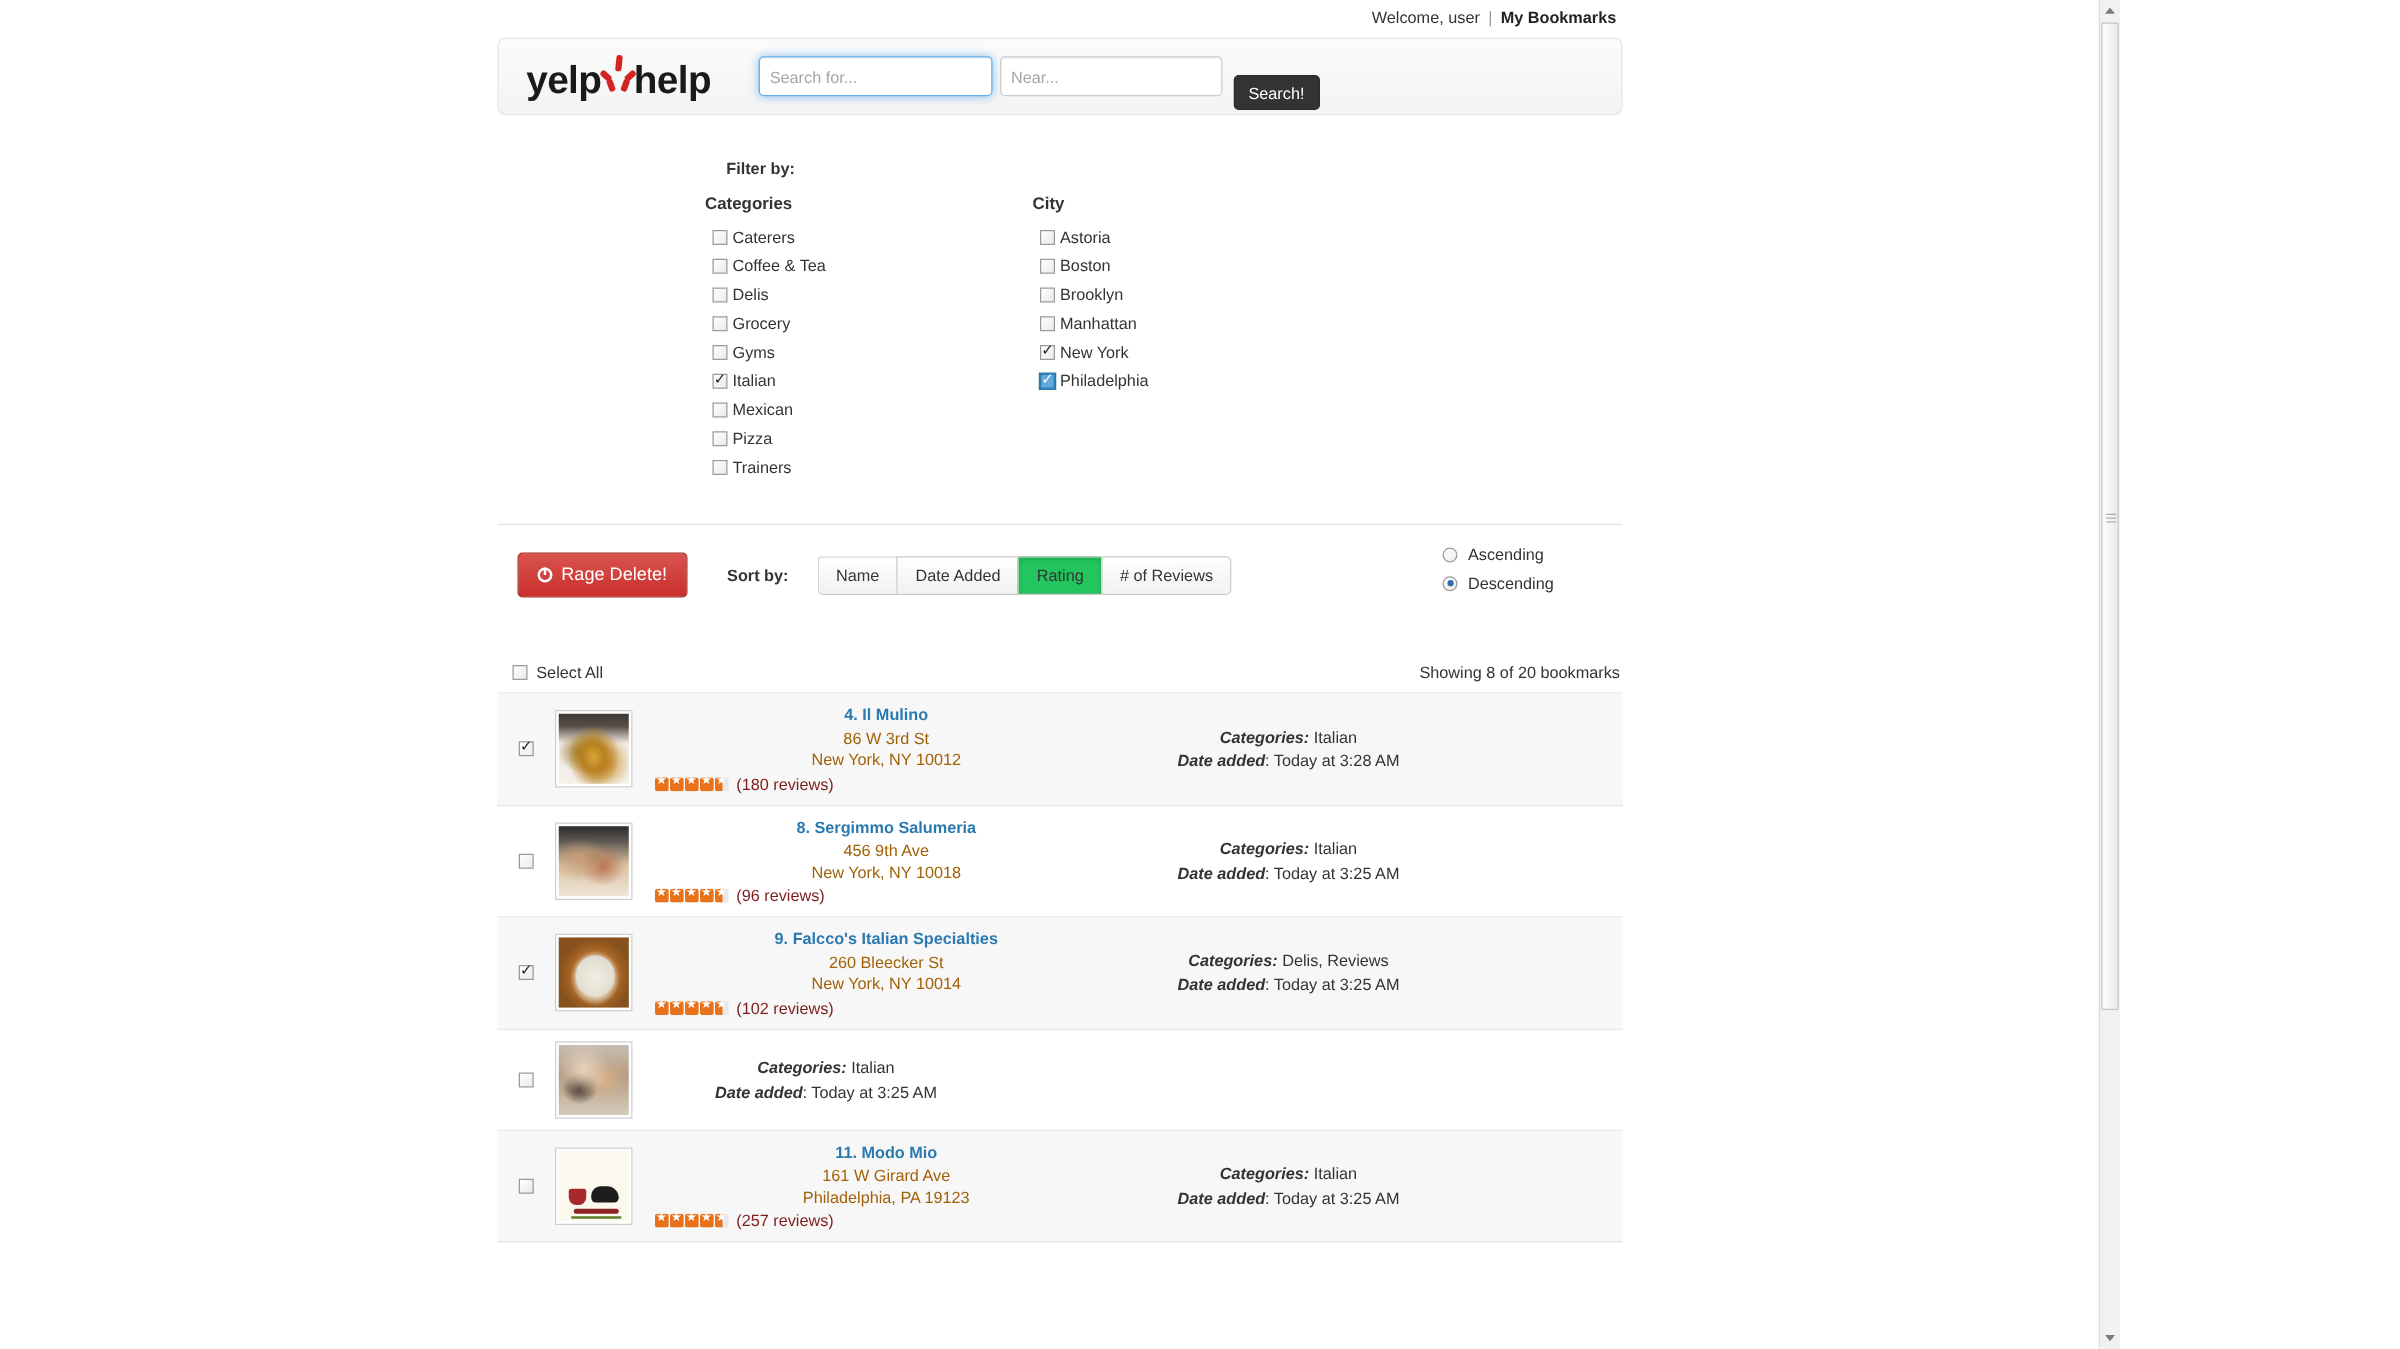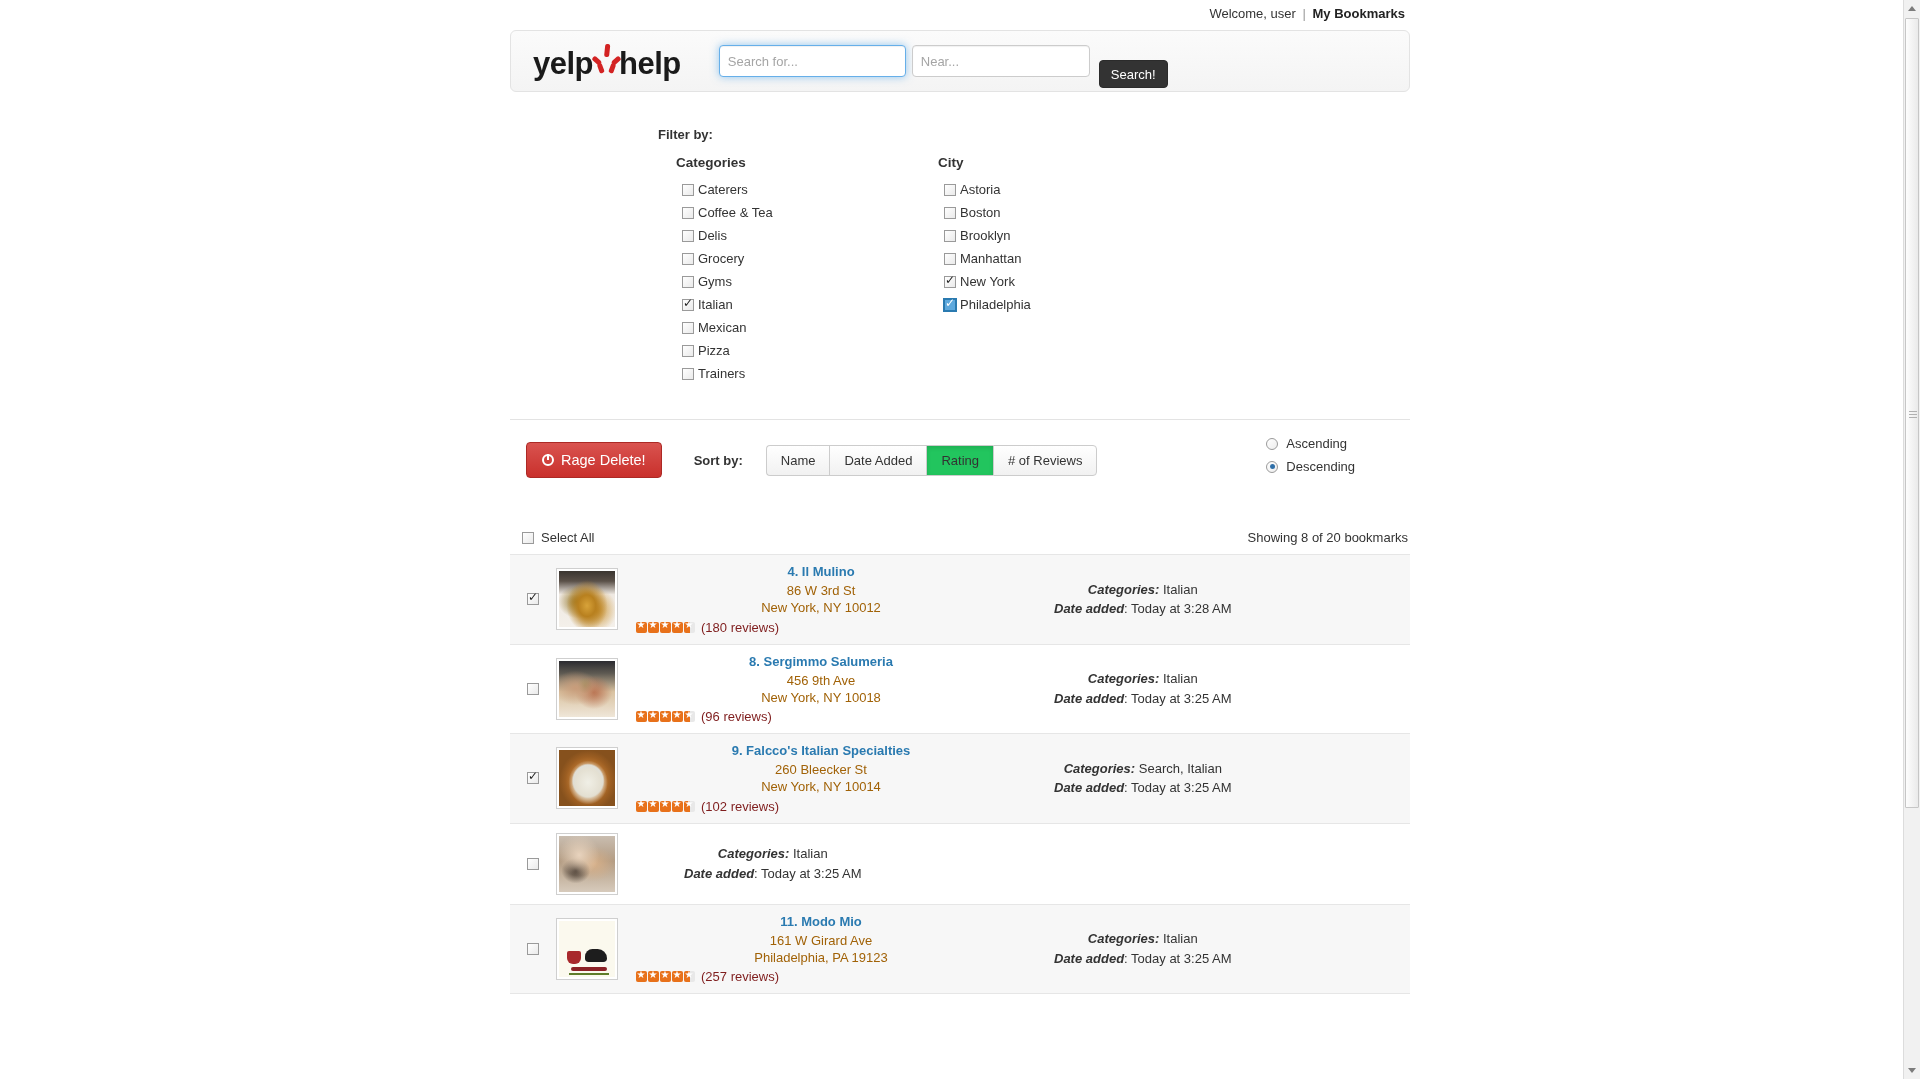--- a/index.html
+++ b/index.html
@@ -5,21 +5,21 @@
   * { box-sizing: border-box; }
   html, body {
     margin: 0; padding: 0;
     width: 1920px; height: 1079px;
     background: #ffffff;
     font-family: "Liberation Sans", sans-serif;
     font-size: 13px;
     color: #333333;
     overflow: hidden;
   }
-  .page { position: relative; width: 1920px; height: 1079px; overflow: hidden; }
+  .page { position: relative; width: 1696px; height: 1079px; overflow: hidden; }
 
   
   .scrollbar {
     position: absolute; top: 0; right: 0; width: 17px; height: 1079px;
     background: #f1f1f1; border-left: 1px solid #dcdcdc;
   }
   .sb-arrow-up, .sb-arrow-down {
     position: absolute; left: 0; width: 16px; height: 17px;
     background: #f1f1f1;
   }
@@ -101,21 +101,21 @@
     margin-left: 9px; height: 28px;
     background: #333333; color: #fff; border: 1px solid #2b2b2b;
     border-radius: 4px; font-size: 13px; padding: 0 11px;
     font-family: "Liberation Sans", sans-serif;
     cursor: pointer;
     margin-top: 26px;
   }
 
   
   .filters { margin-top: 35px; padding-left: 148px; }
-  .filter-title { font-weight: bold; font-size: 13px; color: #333; }
+  .filter-title { font-weight: bold; font-size: 13px; color: #333; margin-left: 35px; }
   .filter-cols { display: flex; margin-top: 13px; padding-left: 18px; }
   .filter-col { width: 262px; }
   .filter-col h4 { margin: 0 0 12px 0; font-size: 13.5px; font-weight: bold; color: #333; }
   .filter-row { display: flex; align-items: center; margin-bottom: 8px; padding-left: 6px; }
   .filter-row label { margin-left: 4px; font-size: 13px; color: #333; cursor: pointer; }
 
   
   .cbx {
     width: 12px; height: 12px; display: inline-block; position: relative;
     border: 1px solid #9a9a9a;
@@ -506,21 +506,21 @@
                 </span>
                 <span class="star">
                   <i style="width: 50%;"></i>
                 </span>
               </span>
             <span class="review-count">(102 reviews)</span>
           </div>
         </div>
         <div class="item-meta">
           <div><b>Categories:</b>
-               <span>Search, Italian</span></div>
+               <span>Delis, Reviews</span></div>
           <div><b>Date added</b><span>: </span>
                <span>Today at 3:25 AM</span></div>
         </div>
       </div>
 
       <div class="item">
         <div class="item-check">
           <span class="cbx"></span>
         </div>
         <div class="thumb">

